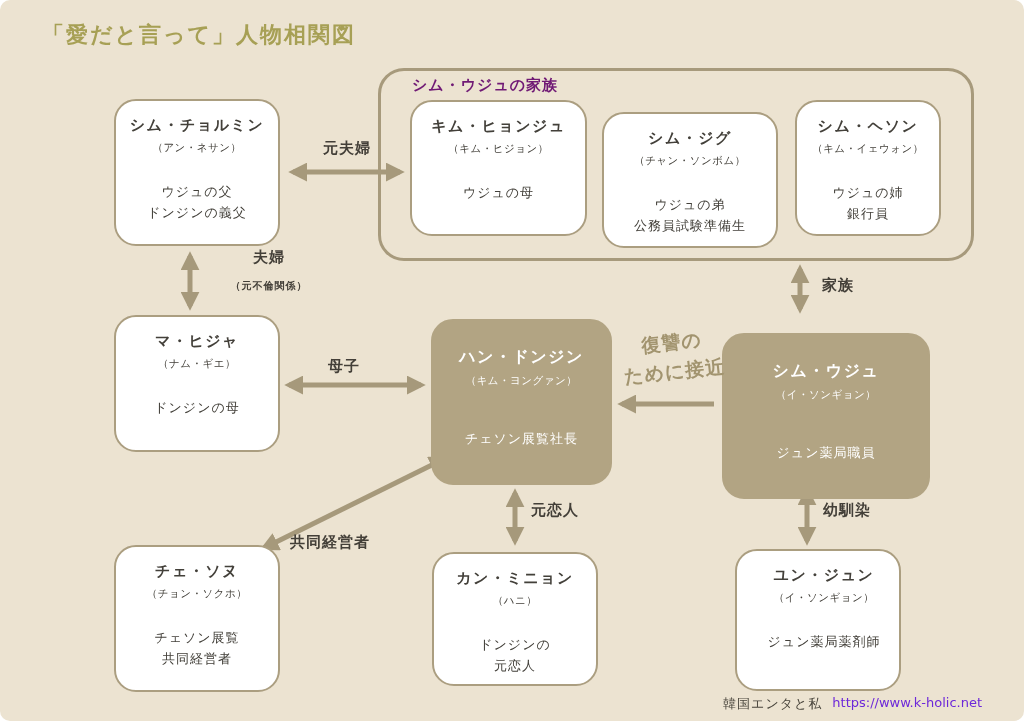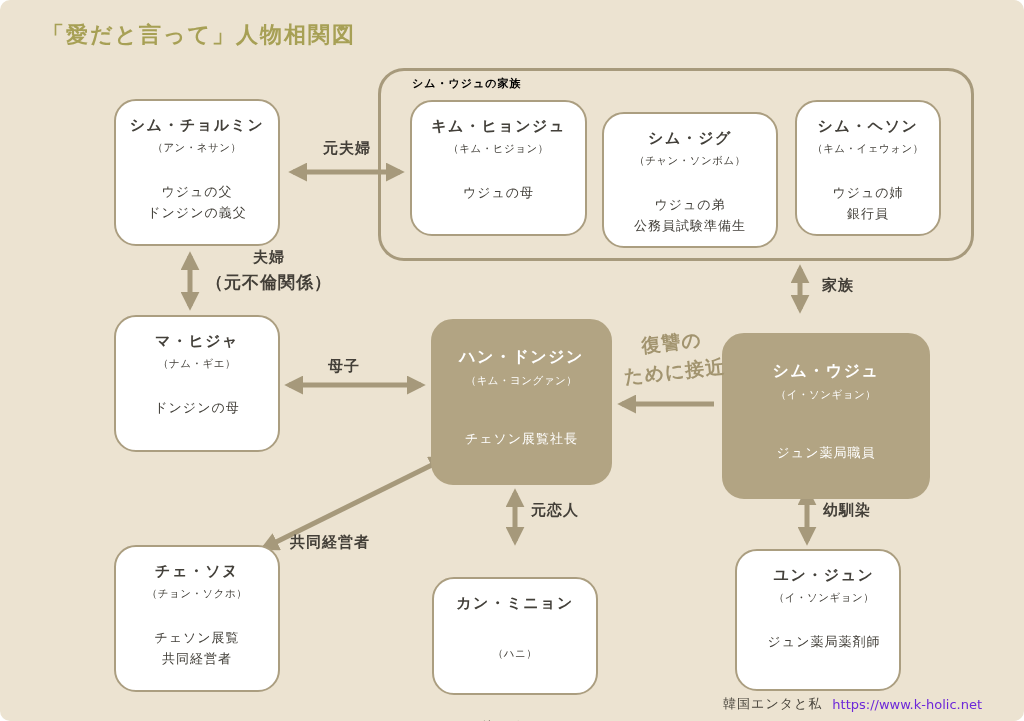--- a/index.html
+++ b/index.html
@@ -2,39 +2,39 @@
 <html><head>
 <meta charset="utf-8">
 <style>
   * { margin:0; padding:0; box-sizing:border-box; }
   html,body { background:#ffffff; }
   body { font-family:"DejaVu Sans","Liberation Sans",sans-serif; }
   .canvas { position:relative; width:1024px; height:721px; background:#ece3d1; overflow:hidden; border-radius:10px; }
   .page-title { position:absolute; left:42px; top:20px; font-size:22px; font-weight:bold; color:#a7a055; letter-spacing:2px; }
 
   .group-box { position:absolute; border:3px solid #a79a7c; border-radius:26px; }
-  .group-label { position:absolute; font-size:11px; font-weight:bold; color:#000000; letter-spacing:1px; }
+  .group-label { position:absolute; font-size:15px; font-weight:bold; color:#701a75; letter-spacing:1px; }
 
   .card { position:absolute; background:#ffffff; border:2px solid #ab9e80; border-radius:22px;
           display:flex; flex-direction:column; align-items:center; text-align:center;
           padding-top:15px; color:#43403a; }
   .card .c-name { font-size:15px; font-weight:bold; letter-spacing:1.5px; white-space:nowrap; }
   .card .c-actor { font-size:10.5px; margin-top:6px; letter-spacing:0.5px; white-space:nowrap; }
   .card .c-descs { margin-top:26px; font-size:13px; line-height:1.65; letter-spacing:1px; }
   .card.filled { background:#b2a483; border-color:#b2a483; color:#ffffff; padding-top:26px; }
   .card.filled .c-name { font-size:16px; }
   .card.filled .c-descs { margin-top:40px; }
 
   .rel { position:absolute; font-size:15px; font-weight:bold; color:#433f38; letter-spacing:1px; text-align:center; }
-  .rel .sub { font-size:17px; margin-top:4px; }
+  .rel .sub { font-size:10px; margin-top:12px; }
   .rel-revenge { color:#a2946f; font-size:19px; line-height:1.5; transform:rotate(-6deg); letter-spacing:1px; }
 
   .arrows { position:absolute; inset:0; width:100%; height:100%; pointer-events:none; }
 
-  .footer { position:absolute; right:42px; bottom:8px; font-size:13px; display:flex; gap:10px; align-items:center; letter-spacing:1px; }
+  .footer { position:absolute; right:42px; bottom:8px; font-size:13px; display:flex; gap:10px; align-items:flex-start; letter-spacing:1px; }
   .footer .site-name { color:#4a463d; }
   .footer .site-url { color:#6d28d9; text-decoration:none; letter-spacing:0; }
 </style>
 </head>
 <body>
 
 <div class="canvas">
 
   <div class="page-title">「愛だと言って」人物相関図</div>
 
@@ -118,21 +118,21 @@
 
   <div class="card" style="left:114px; top:545px; width:166px; height:147px;">
     <div class="c-name">チェ・ソヌ</div>
     <div class="c-actor">（チョン・ソクホ）</div>
     <div class="c-descs">
       <div>チェソン展覧</div>
       <div>共同経営者</div>
     </div>
   </div>
 
-  <div class="card" style="left:432px; top:577px; width:166px; height:118px;gap:28px;">
+  <div class="card" style="left:432px; top:552px; width:166px; height:134px;">
     <div class="c-name">カン・ミニョン</div>
     <div class="c-actor">（ハニ）</div>
     <div class="c-descs">
       <div>ドンジンの</div>
       <div>元恋人</div>
     </div>
   </div>
 
   <div class="card" style="left:735px; top:549px; width:166px; height:142px;padding-left:12px;">
     <div class="c-name">ユン・ジュン</div>

